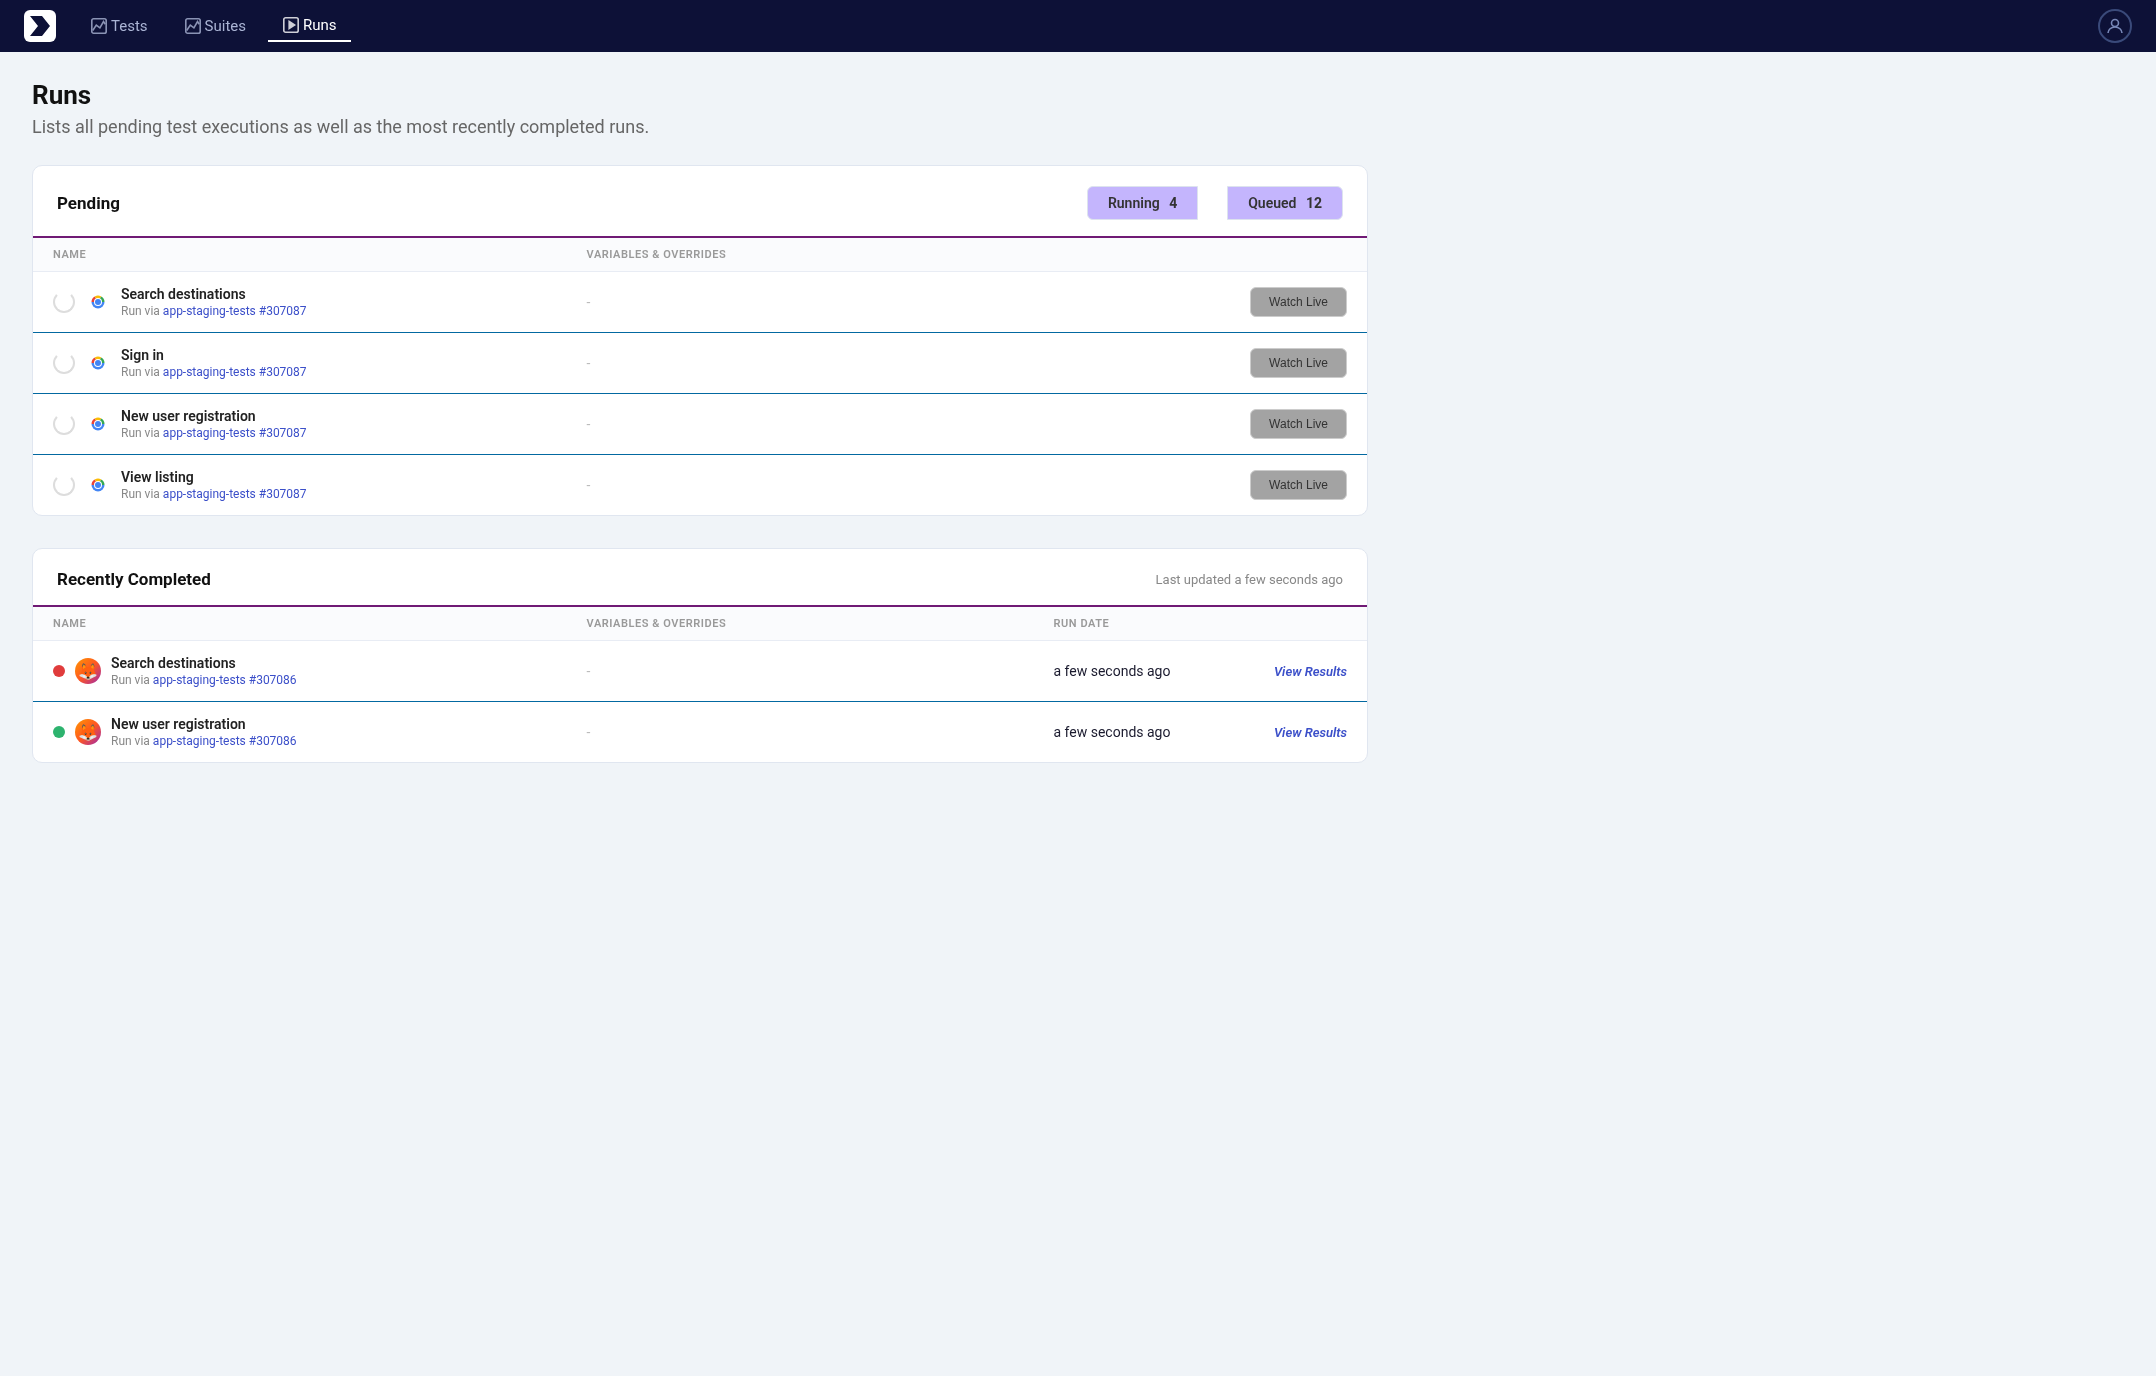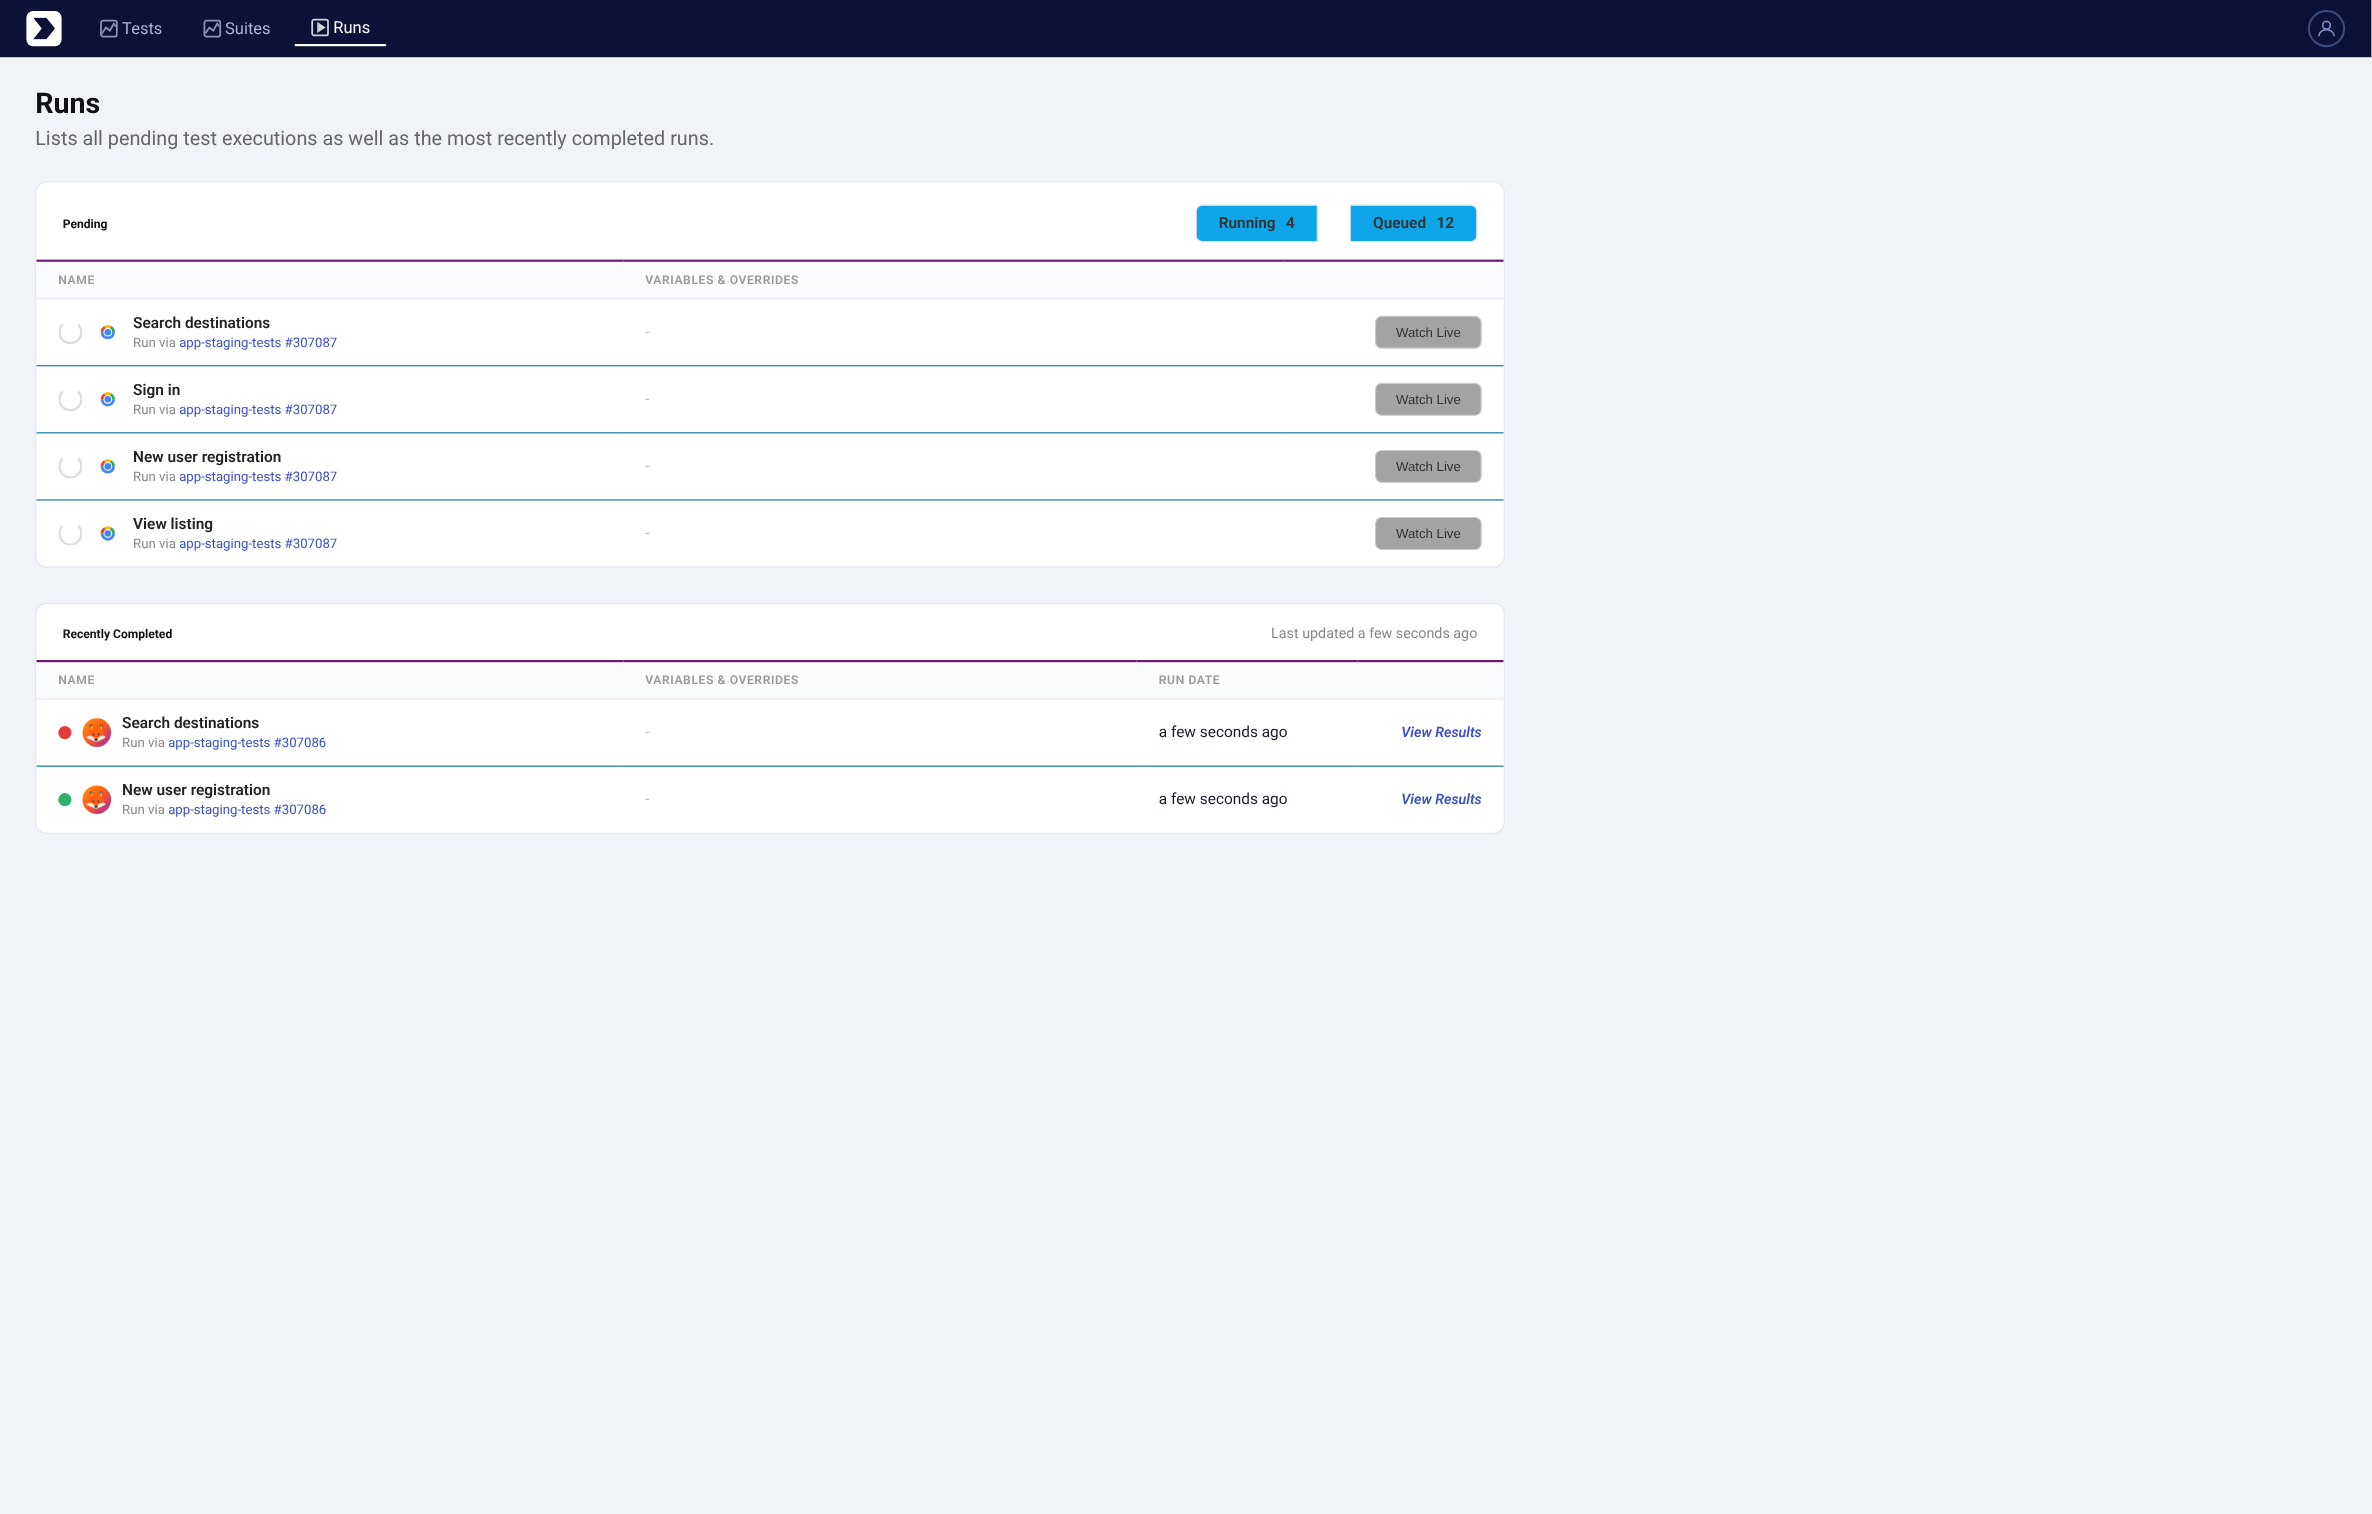--- a/index.html
+++ b/index.html
@@ -58,31 +58,31 @@
       border: 1px solid #e0e6f0;
       margin-bottom: 32px;
       overflow: hidden;
     }
     .section-header {
       display: flex;
       align-items: center;
       justify-content: space-between;
       padding: 20px 24px 16px;
     }
-    .section-title { font-size: 11px; font-weight: 700; color: #111; }
+    .section-title { font-size: 17px; font-weight: 700; color: #111; }
     .section-meta { font-size: 13px; color: #888; }
 
     
     .badges { display: flex; gap: 0; }
     .badge {
       padding: 8px 20px;
       font-size: 14px;
       font-weight: 600;
       border: 1px solid #dde3ee;
-      background: #0ea5e9;
+      background: #c4b5fd;
       color: #333;
       cursor: pointer;
     }
     .badge:first-child { border-radius: 6px 0 0 6px; }
     .badge:last-child { border-radius: 0 6px 6px 0; margin-left: 29px; }
     .badge .count { font-weight: 700; margin-left: 6px; }
 
     
     .table { width: 100%; border-collapse: collapse; }
     .table thead tr { border-top: 2px solid #701a75; border-bottom: 1px solid #e8ecf4; }

